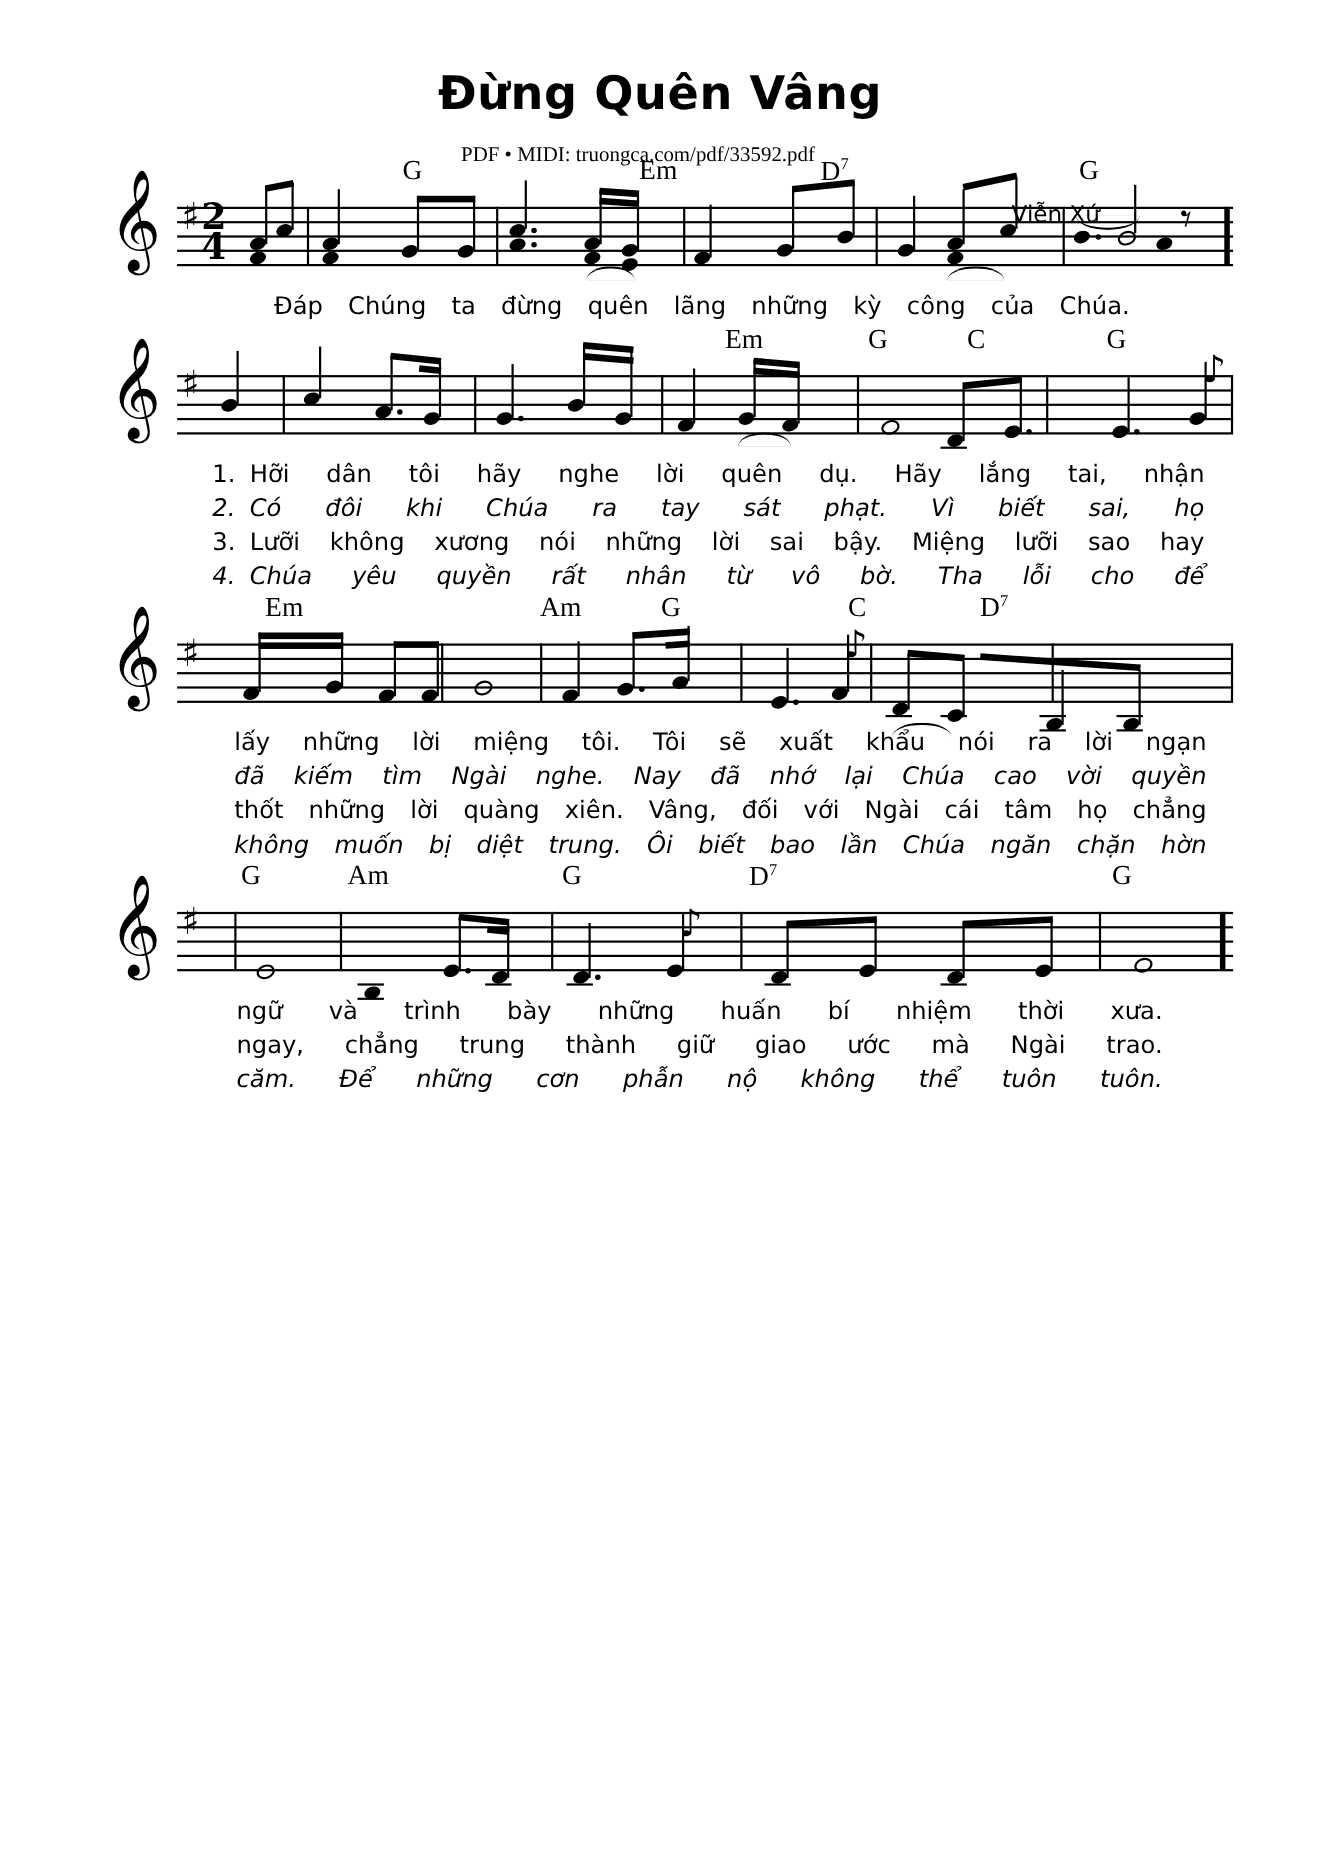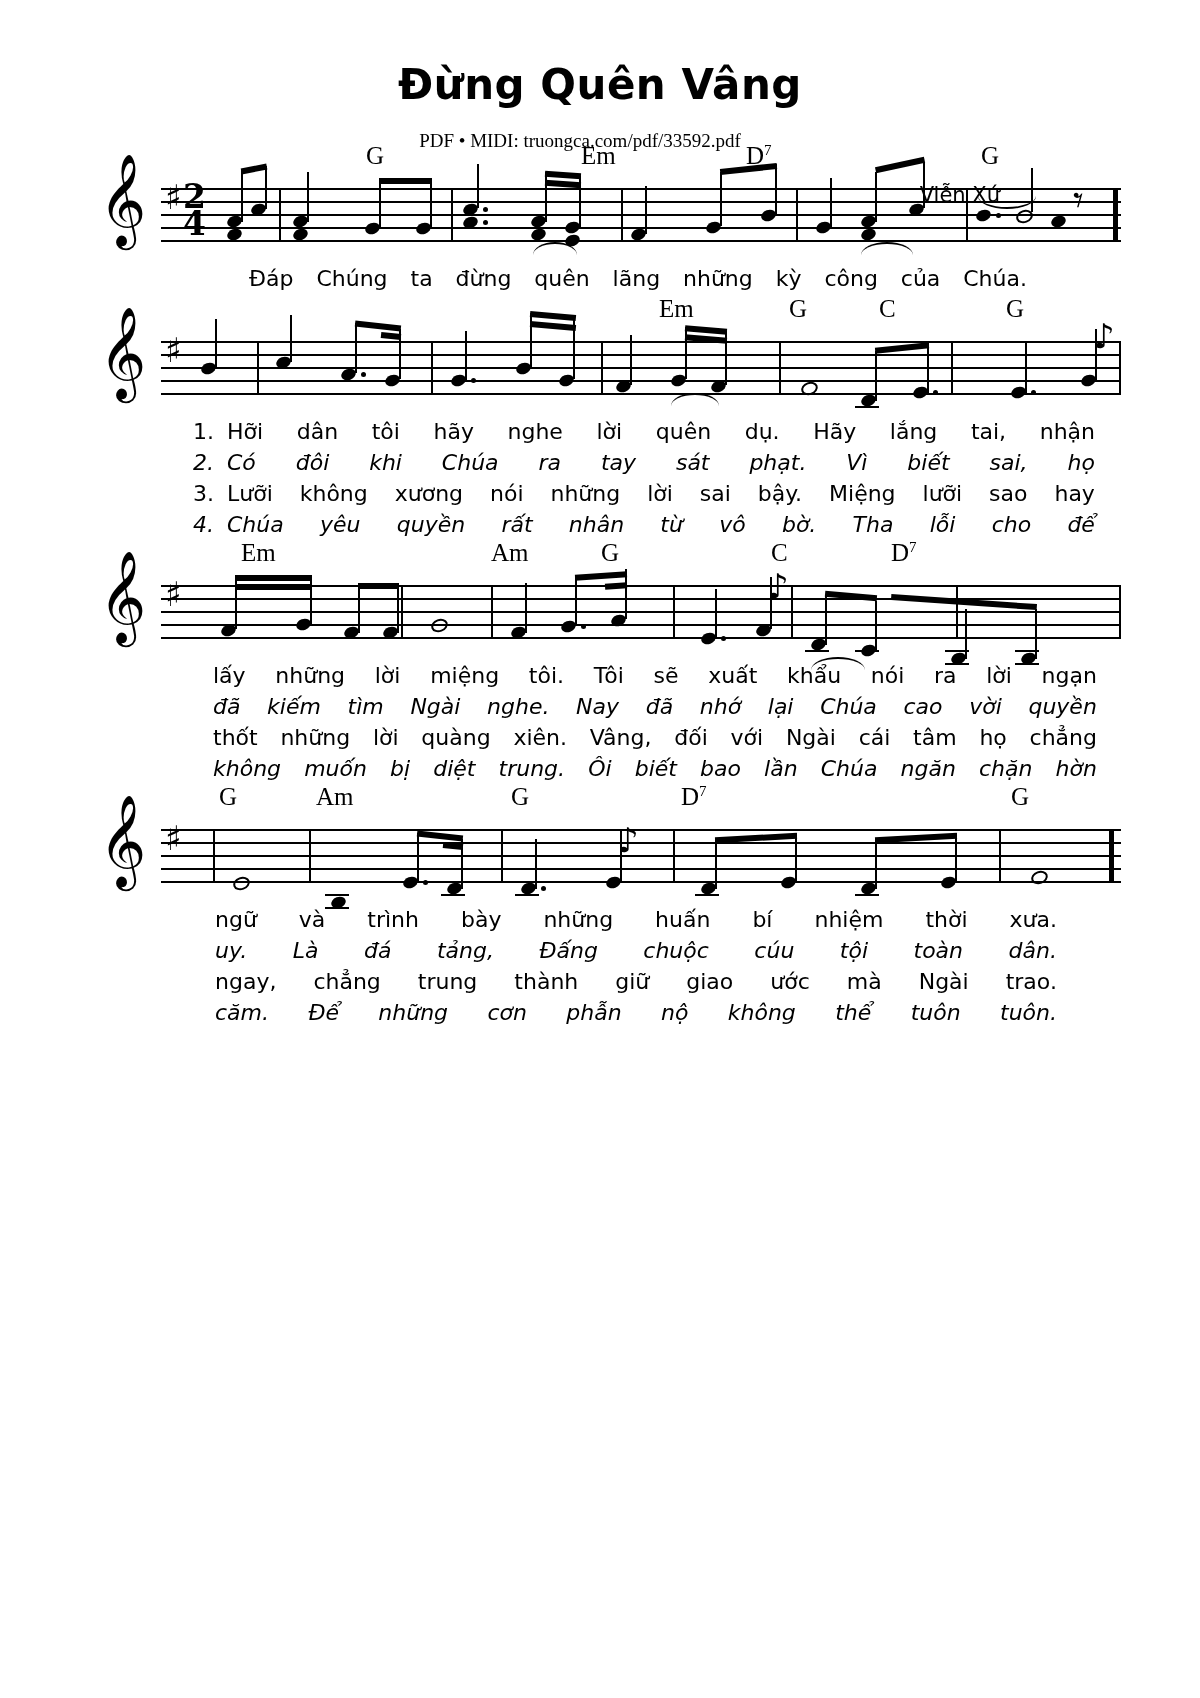--- a/index.html
+++ b/index.html
@@ -704,34 +704,20 @@
           <span class="syl">trình</span>
           <span class="syl">bày</span>
           <span class="syl">những</span>
           <span class="syl">huấn</span>
           <span class="syl">bí</span>
           <span class="syl">nhiệm</span>
           <span class="syl">thời</span>
           <span class="syl">xưa.</span>
         </span>
       </div>
-      <div class="lyric-row italic" style="padding-left:130px; padding-right:58px;">
-        <span class="syls">
-          <span class="syl">uy.</span>
-          <span class="syl">Là</span>
-          <span class="syl">đá</span>
-          <span class="syl">tảng,</span>
-          <span class="syl">Đấng</span>
-          <span class="syl">chuộc</span>
-          <span class="syl">cúu</span>
-          <span class="syl">tội</span>
-          <span class="syl">toàn</span>
-          <span class="syl">dân.</span>
-        </span>
-      </div>
       <div class="lyric-row" style="padding-left:130px; padding-right:58px;">
         <span class="syls">
           <span class="syl">ngay,</span>
           <span class="syl">chẳng</span>
           <span class="syl">trung</span>
           <span class="syl">thành</span>
           <span class="syl">giữ</span>
           <span class="syl">giao</span>
           <span class="syl">ước</span>
           <span class="syl">mà</span>

